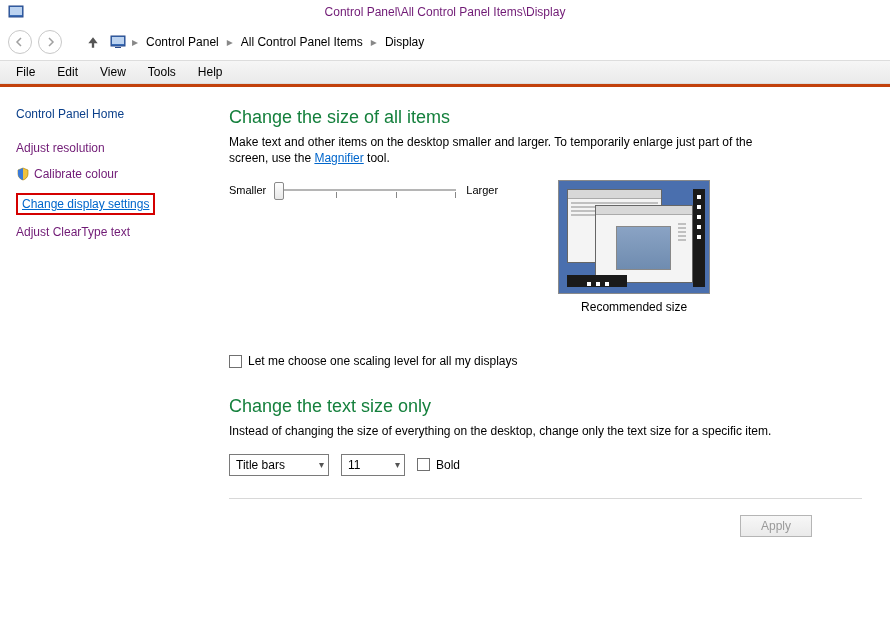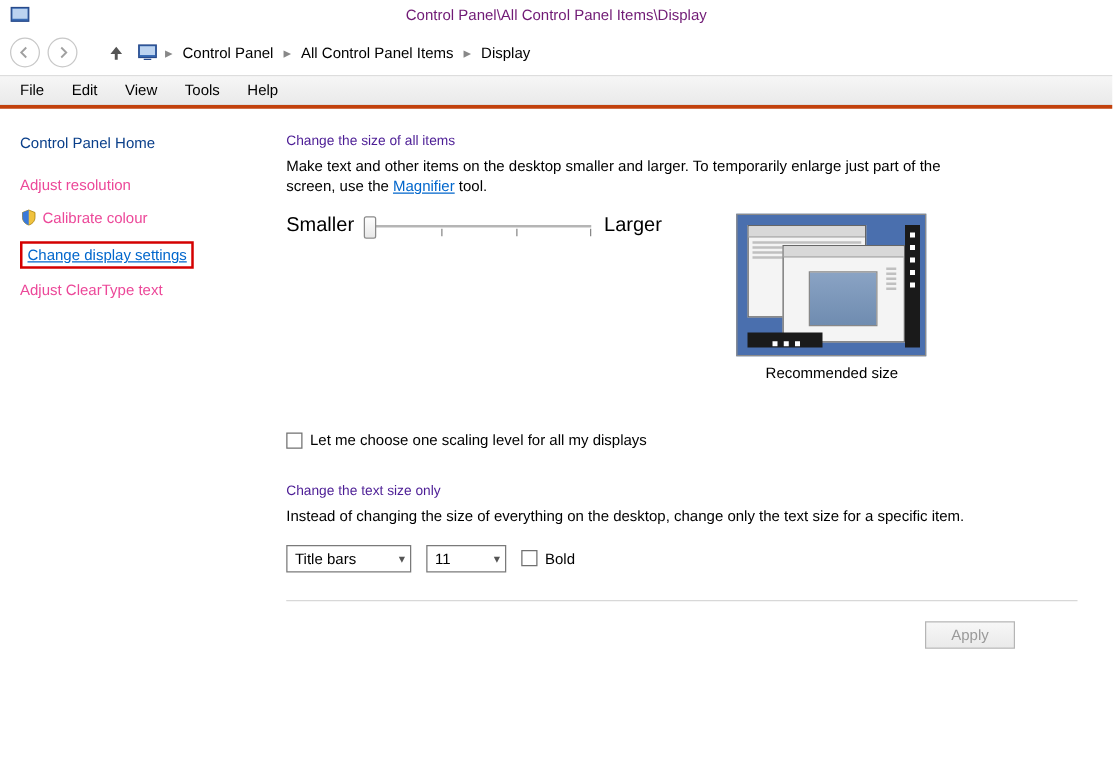--- a/index.html
+++ b/index.html
@@ -106,21 +106,21 @@
     color: #0066cc;
     text-decoration: none;
     margin-bottom: 12px;
     cursor: default;
   }
   .sidebar .home-link {
     color: #0a3f8a;
     margin-bottom: 20px;
   }
   .sidebar .plain {
-    color: #ec4899;
+    color: #701a75;
   }
   .sidebar .row {
     display: flex;
     align-items: center;
     gap: 4px;
     margin-bottom: 12px;
   }
   .sidebar .shield {
     width: 14px;
     height: 14px;
@@ -135,23 +135,23 @@
   .highlight-box .link {
     text-decoration: underline;
     color: #0066cc;
     margin: 0;
   }
   .main {
     flex: 1;
     padding: 20px 28px 12px 24px;
   }
   h2.section {
-    color: #4c1d95;
+    color: #15803d;
     font-weight: normal;
-    font-size: 11px;
+    font-size: 18px;
     margin: 0 0 6px 0;
   }
   .desc {
     font-size: 12px;
     color: #000;
     margin: 0 0 14px 0;
     line-height: 1.35;
     max-width: 560px;
   }
   .desc .inline-link {
@@ -163,21 +163,21 @@
     display: flex;
     align-items: flex-start;
     gap: 60px;
     margin-bottom: 6px;
   }
   .slider-block {
     display: flex;
     align-items: center;
     gap: 10px;
   }
-  .slider-block .lbl { font-size: 16px; }
+  .slider-block .lbl { font-size: 11px; }
   .slider-track {
     position: relative;
     width: 180px;
     height: 20px;
   }
   .slider-track .rail {
     position: absolute;
     left: 0; right: 0; top: 9px;
     height: 2px;
     background: #b5b5b5;

